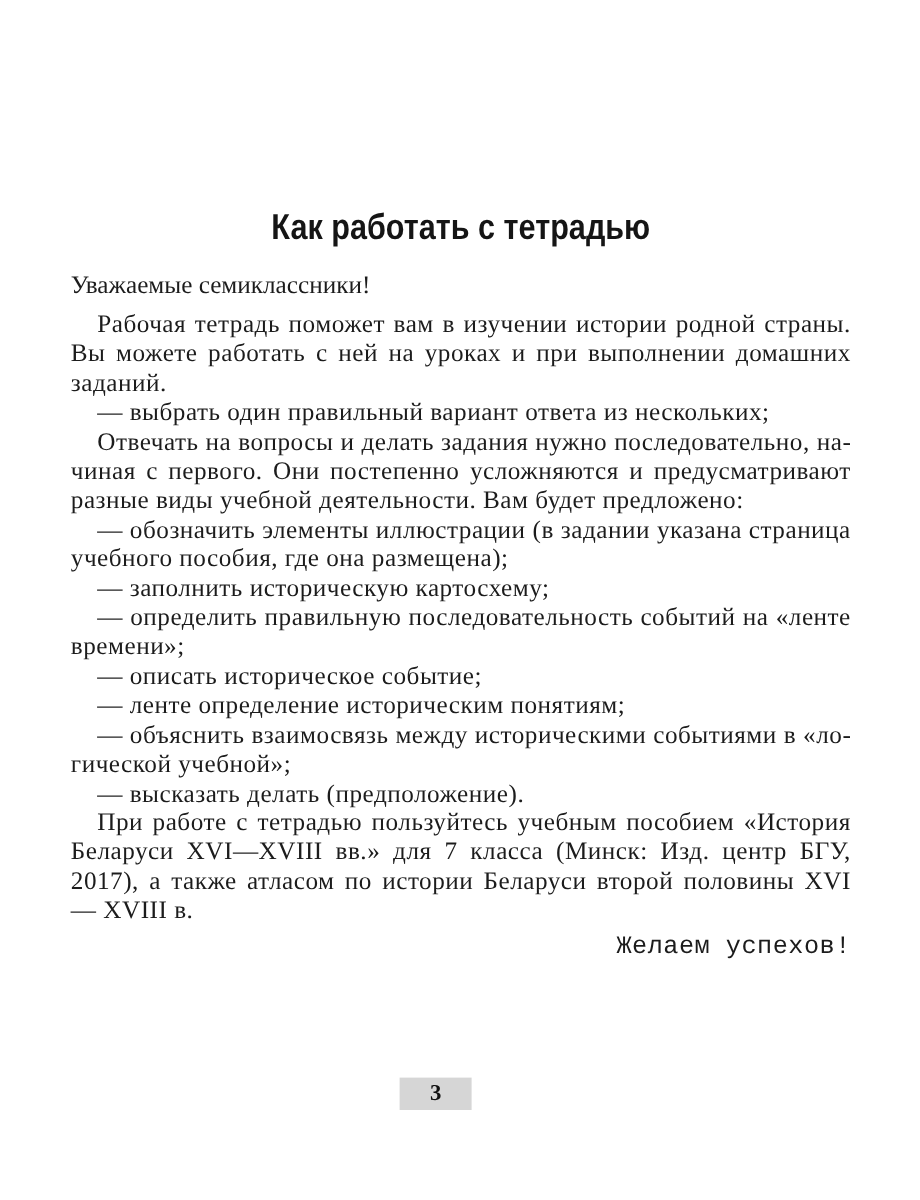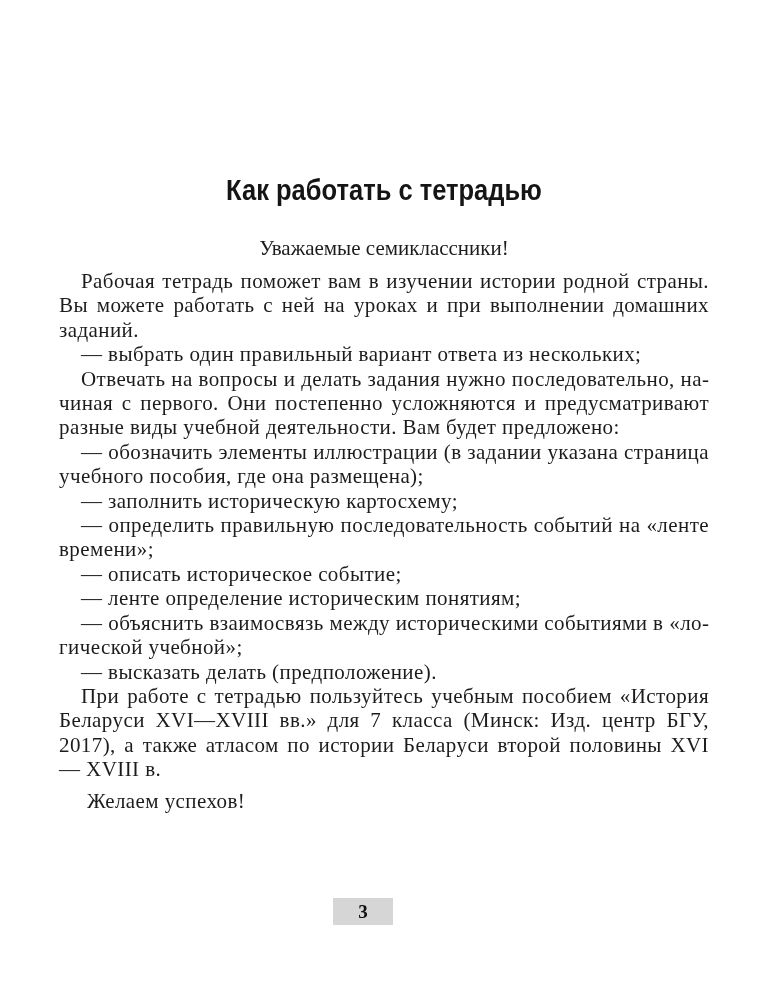--- a/index.html
+++ b/index.html
@@ -27,41 +27,41 @@
     font-family: "Liberation Sans", sans-serif;
     font-weight: bold;
     font-size: 30px;
     line-height: 32px;
     color: #151515;
     transform: scaleX(0.85);
     transform-origin: 50% 50%;
     white-space: nowrap;
   }
   .doc-greeting {
-    margin-top: 30px;
-    text-align: center;
+    margin-top: 19px;
     font-size: 21px;
     line-height: 25px;
   }
   .doc-body {
     margin-top: 8px;
     font-size: 21px;
     line-height: 24.4px;
     letter-spacing: 0.02em;
     text-align: justify;
   }
   .doc-body p {
     margin: 0;
     padding: 0;
     text-indent: 22px;
   }
   .doc-closing {
     margin-top: 7px !important;
     text-indent: 28px !important;
-    text-align: left;
+    text-align: right;
+    font-family: Liberation Mono, monospace;
   }
   .page-number-box {
     position: absolute;
     left: 333px;
     top: 898px;
     width: 60px;
     height: 27px;
     background: #d6d6d6;
     text-align: center;
     font-family: "Liberation Serif", serif;

